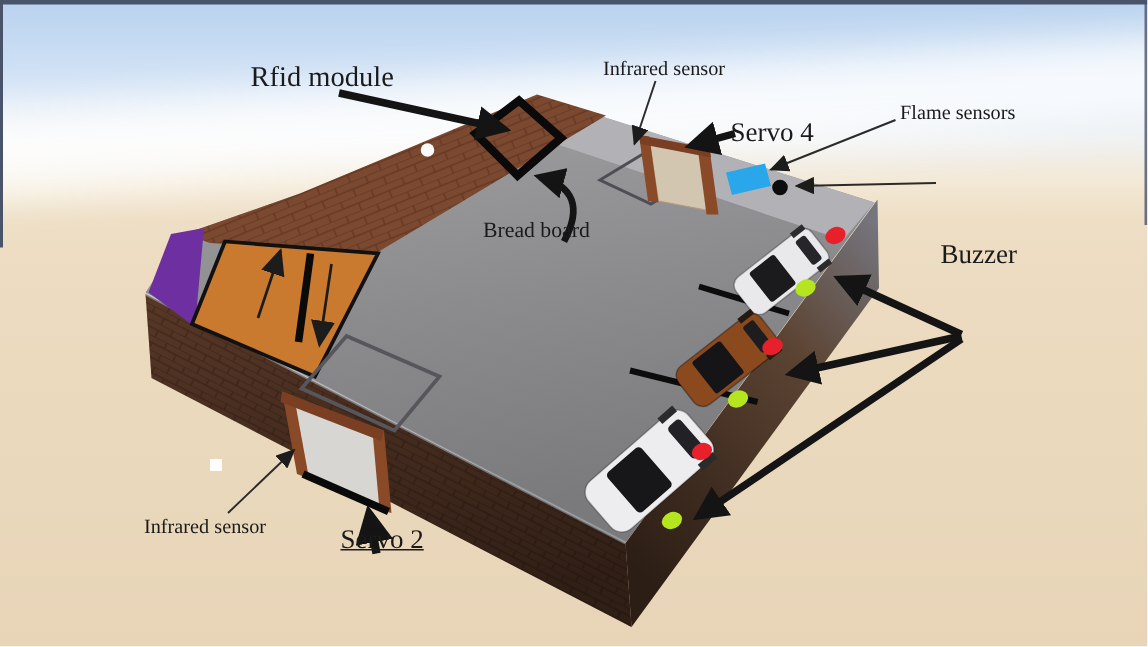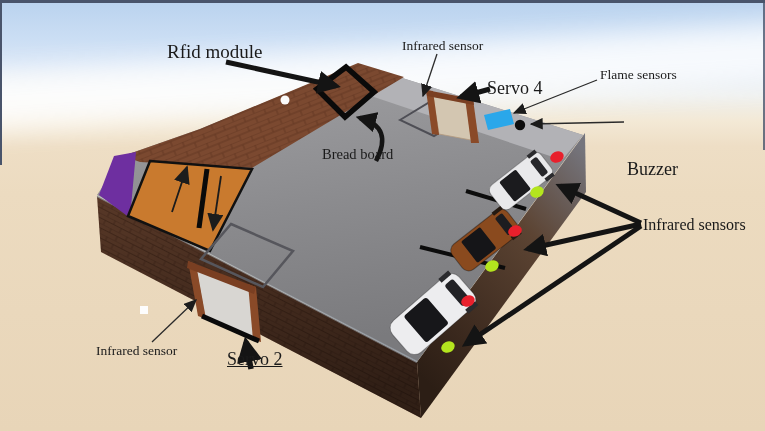--- a/index.html
+++ b/index.html
@@ -156,20 +156,19 @@
     <line x1="624" y1="122" x2="531" y2="124" stroke="#2a2a2a" stroke-width="1.3" marker-end="url(#mThin)"></line>
     <line x1="152" y1="342" x2="196" y2="300" stroke="#2a2a2a" stroke-width="1.3" marker-end="url(#mThin)"></line>
   </svg>
 
   <div class="lbl lbl-rfid">Rfid module</div>
   <div class="lbl lbl-ir-top">Infrared sensor</div>
   <div class="lbl lbl-servo1">Servo 4</div>
   <div class="lbl lbl-flame">Flame sensors</div>
   <div class="lbl lbl-buzzer">Buzzer</div>
   <div class="lbl lbl-bread">Bread board</div>
-  <div class="lbl lbl-ir-right">Infrared sensors</div>
   <div class="lbl lbl-ir-bottom">Infrared sensor</div>
   <div class="lbl lbl-servo2">Servo 2</div>
 
   <div class="edge edge-top"></div>
   <div class="edge edge-left"></div>
   <div class="edge edge-right"></div>
 </div>
 
 </body></html>

